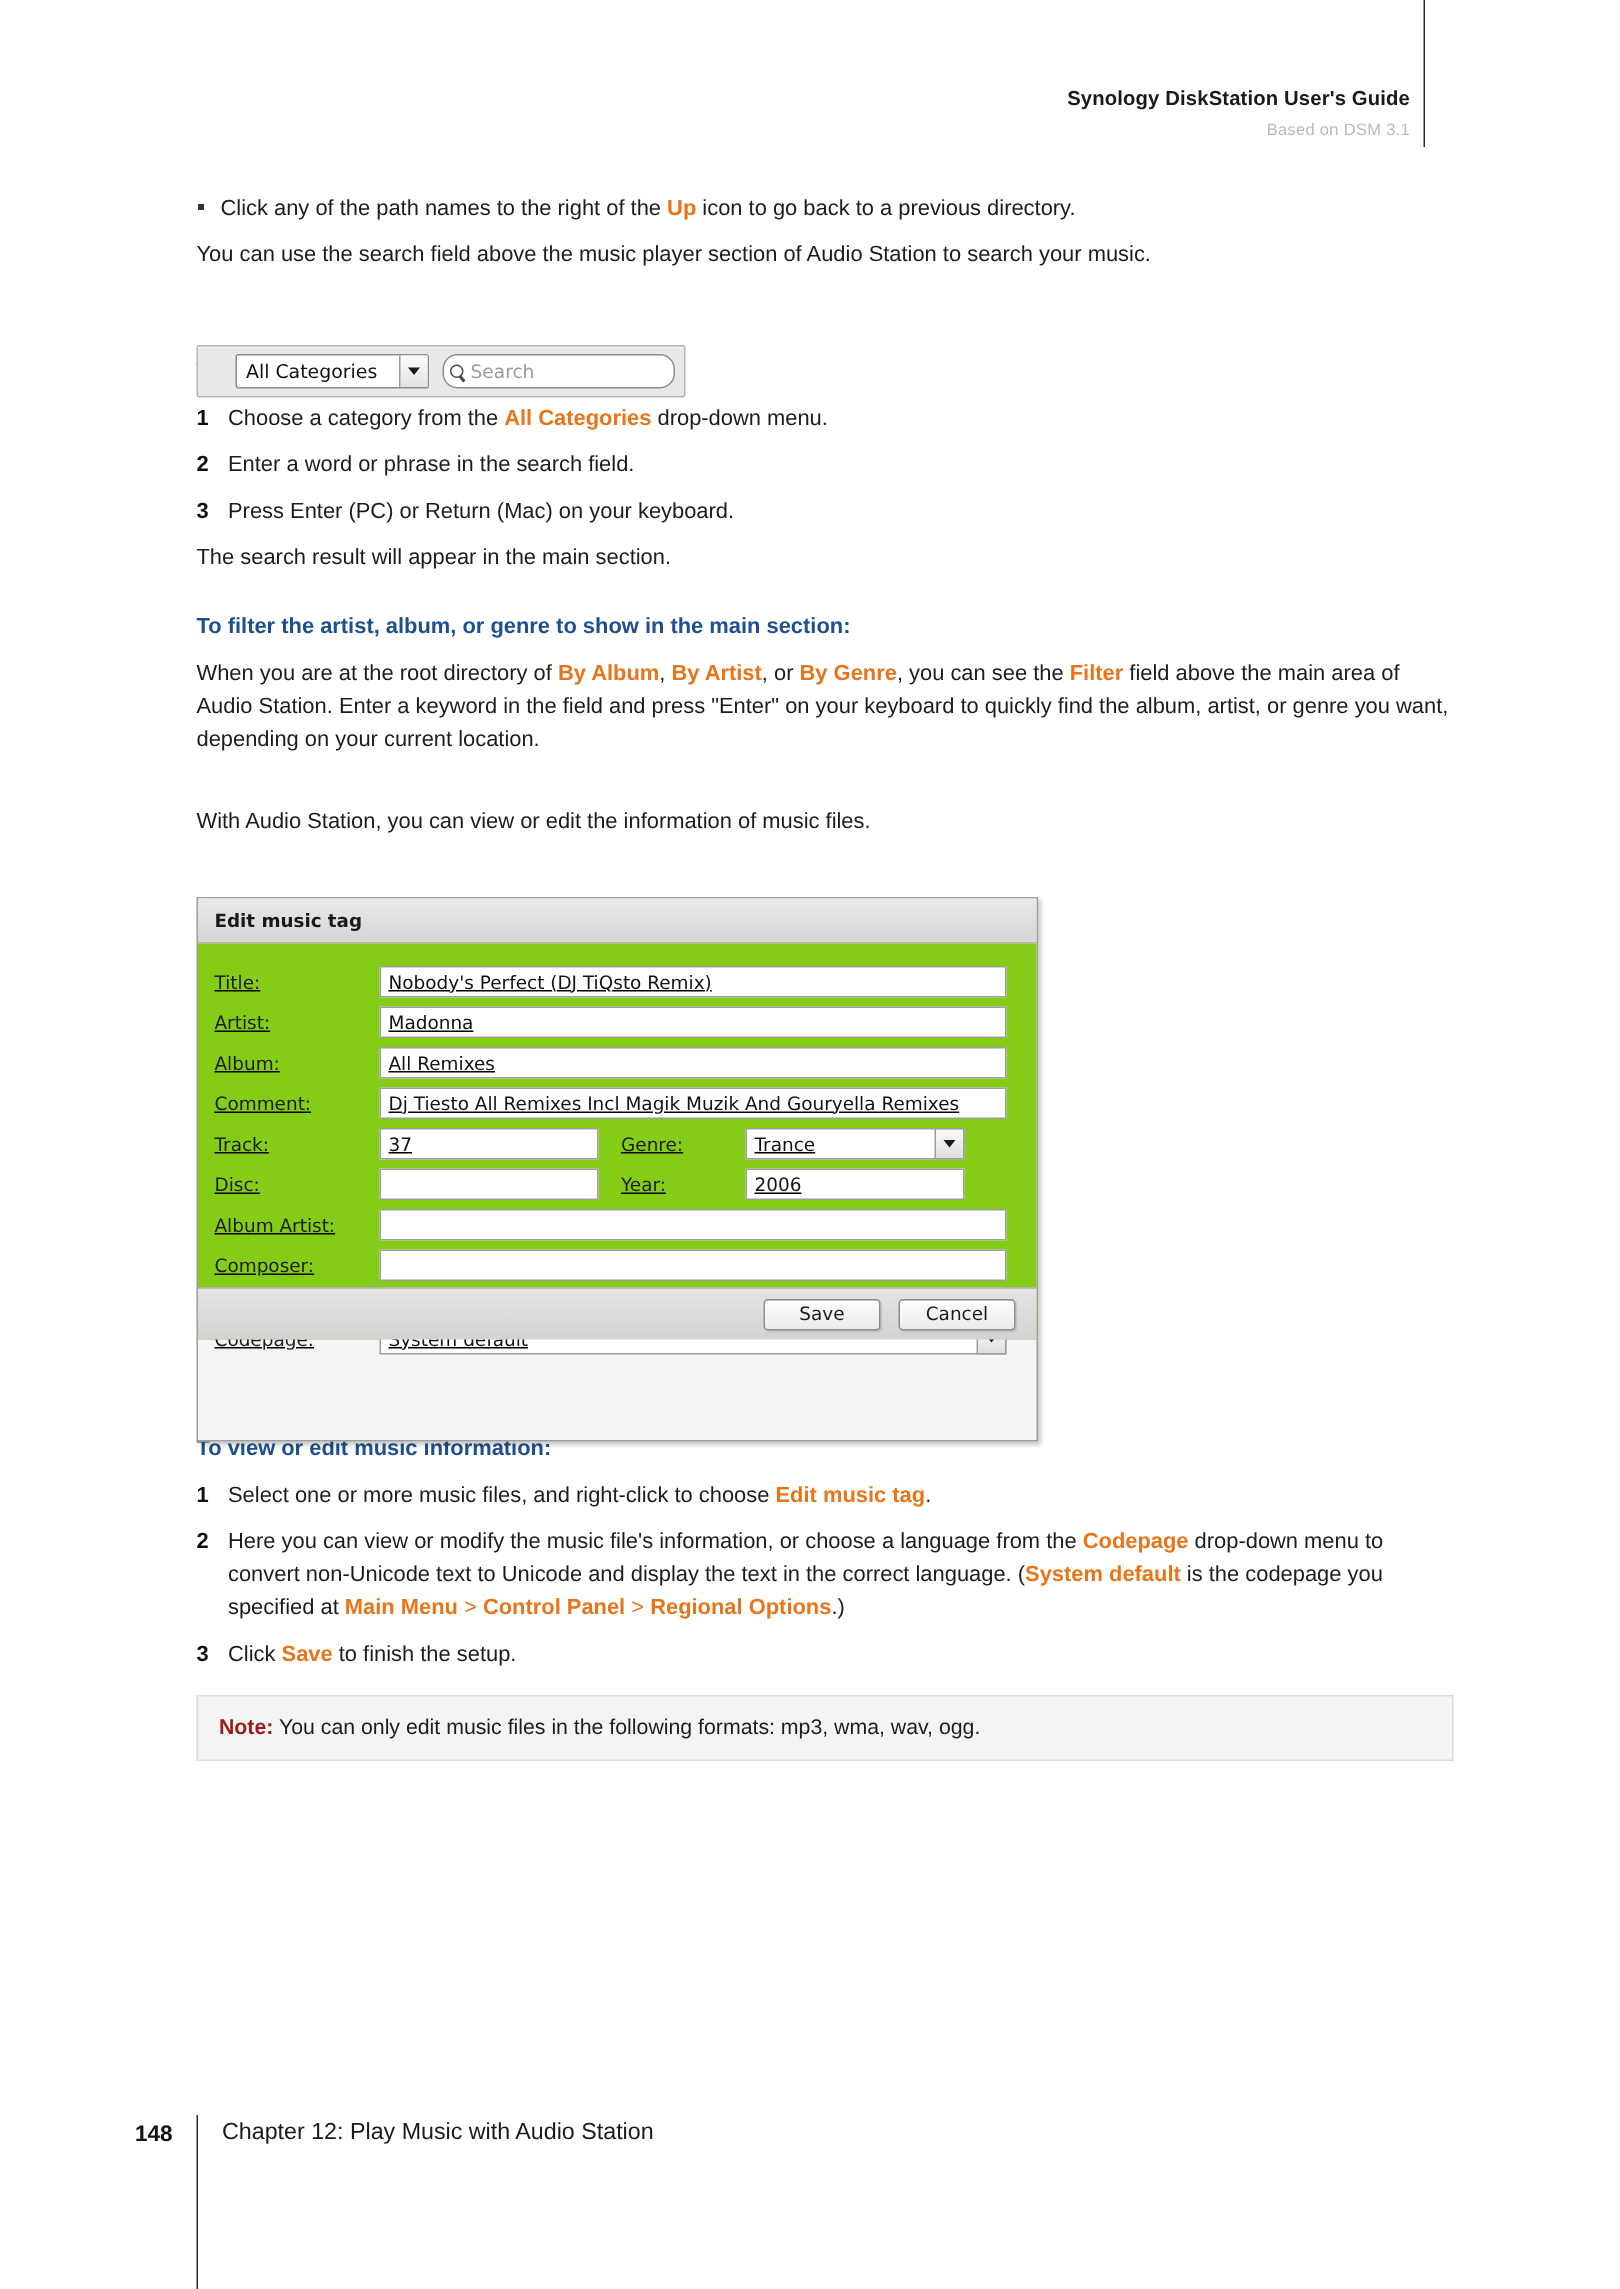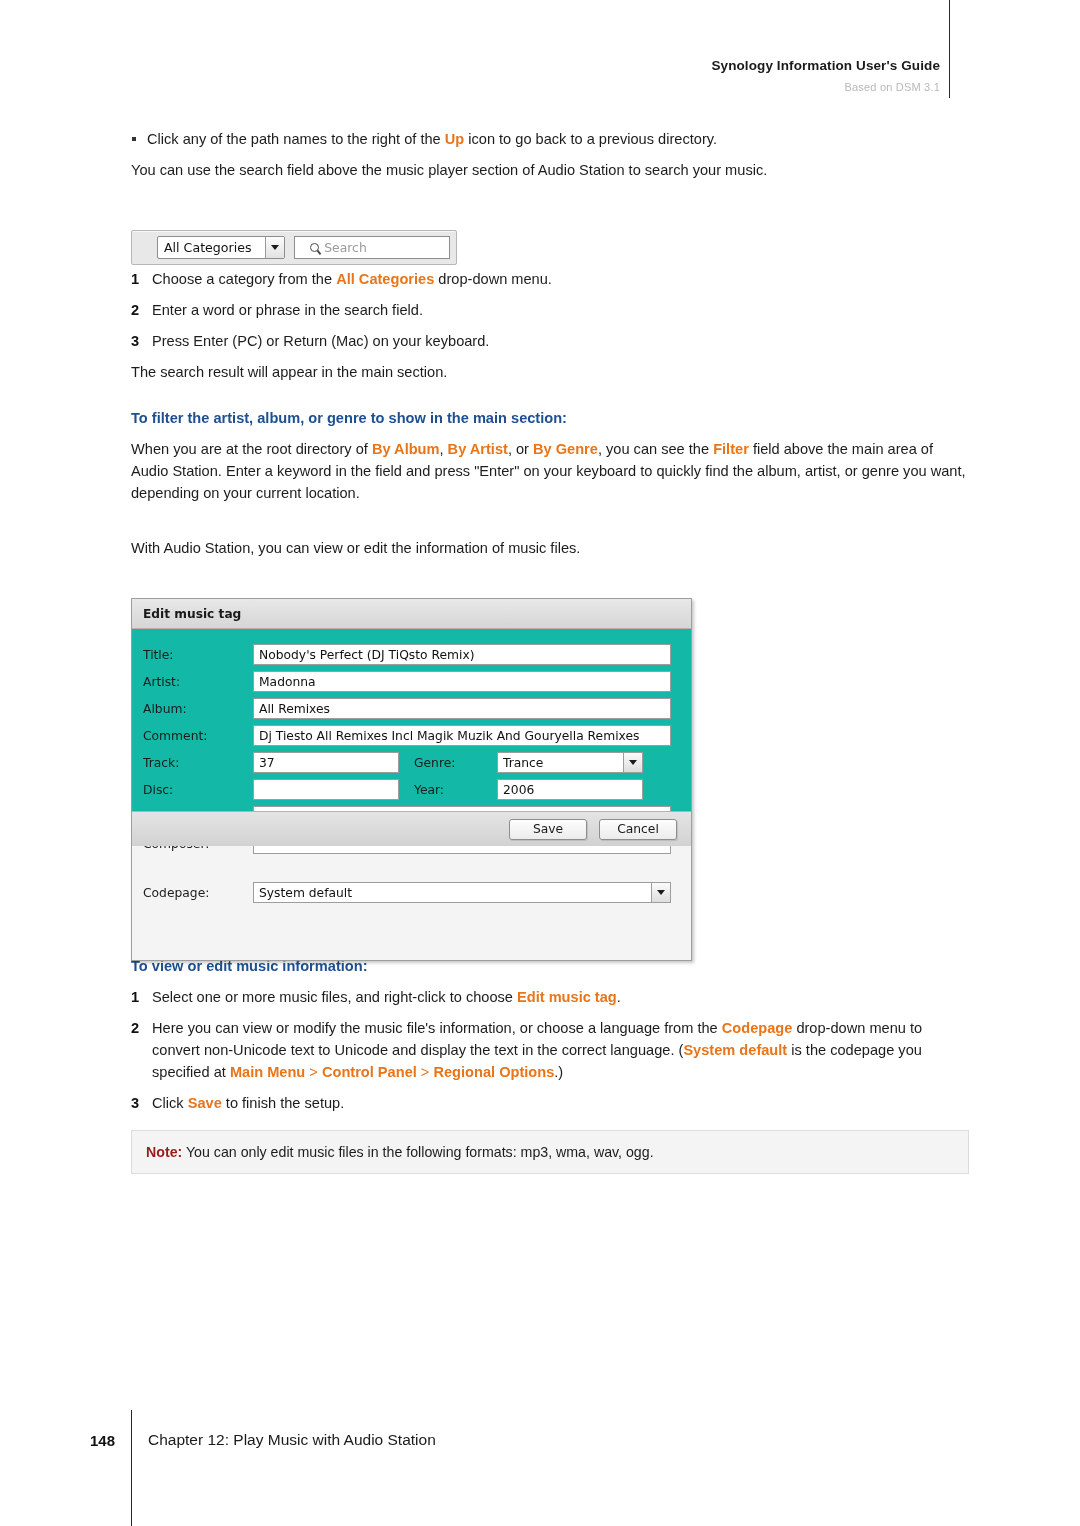--- a/index.html
+++ b/index.html
@@ -88,22 +88,22 @@
     position: absolute; right: 0; top: 0; width: 19px; height: 21px;
     background: linear-gradient(#fcfcfc,#e2e2e2);
     border-left: 1px solid #9a9a9a;
     display:flex; align-items:center; justify-content:center;
   }
   .chev {
     width: 0; height: 0; border-left: 4.5px solid transparent; border-right: 4.5px solid transparent;
     border-top: 5px solid #1c1c1c;
   }
   .sw-input {
-    width: 171px; height: 23px; background:#fff; border: 1px solid #8d8d8d; border-radius: 0;
-    margin-left: 9px; display:flex; align-items:center; padding-left: 15px; gap: 5px;
+    width: 171px; height: 23px; background:#fff; border: 1px solid #8d8d8d; border-radius: 10px;
+    margin-left: 9px; display:flex; align-items:center; padding-left: 4px; gap: 5px;
   }
   .mag {
     width: 9px; height: 9px; border: 1.6px solid #4a4a4a; border-radius: 50%;
     position: relative; flex: 0 0 9px; margin-top: -1px;
   }
   .mag::after {
     content:''; position:absolute; width: 1.6px; height: 5px; background: #4a4a4a;
     right: -1px; bottom: -4px; transform: rotate(-40deg);
   }
   .sw-ph { font-size: 12.4px; color: #9b9b9b; font-family: "DejaVu Sans", sans-serif; }
@@ -113,21 +113,21 @@
     position: absolute; left: 131px; top: 598px; width: 561px; height: 363px;
     background: #f4f4f4; border: 1px solid #9e9e9e;
     box-shadow: 2px 2px 3px rgba(0,0,0,.22);
   }
   .dlg-title {
     height: 30px; background: linear-gradient(#e8e8e8,#d6d6d6);
     border-bottom: 1px solid #c9aaa8;
     display: flex; align-items: center; padding-left: 11px;
     font-family: "DejaVu Sans", sans-serif; font-size: 12.2px; font-weight: bold; color: #1a1a1a;
   }
-  .dlg-body { position: relative; height: 217px; background: #14b8a6; padding: 12px 0 0 0; }
+  .dlg-body { position: relative; height: 264px; background: #84cc16; padding: 12px 0 0 0; text-decoration: underline; }
   .row { display: flex; align-items: center; height: 27px; padding-left: 11px; }
   .row .lab {
     width: 110px; flex: 0 0 110px;
     font-family: "DejaVu Sans", sans-serif; font-size: 12.3px; color: #1c1c1c;
   }
   .fld {
     height: 21px; background: #ffffff; border: 1px solid #9d9d9d;
     display: flex; align-items: center; padding-left: 5px;
     font-family: "DejaVu Sans", sans-serif; font-size: 12.3px; color: #111;
   }
@@ -160,35 +160,35 @@
 
   
   .note-box {
     border: 1px solid #dcdcdc; background: #f4f4f4;
     padding: 11px 14px; margin-top: 16px;
     font-size: 14.2px; color: #1c1c1c; line-height: 20px;
   }
   .note-lbl { color: #9b1b1b; font-weight: bold; }
 
   
-  .footer { position: absolute; left: 90px; bottom: 77px; display: flex; align-items: center; }
+  .footer { position: absolute; left: 90px; bottom: 95px; display: flex; align-items: center; }
   .footer-num { font-size: 15px; font-weight: bold; color: #111; width: 41px; }
   .footer-rule-v {
     position: absolute; left: 131px; top: 1410px; width: 1px; height: 116px; background: #2b2b2b;
   }
   .footer-txt { font-size: 15.5px; color: #1a1a1a; margin-left: 17px; }
 </style>
 </head>
 <body>
 
 <div class="page">
 
   <div class="header-rule"></div>
   <div class="header">
-    <div class="header-title">Synology Information User's Guide</div>
+    <div class="header-title">Synology DiskStation User's Guide</div>
     <div class="header-sub">Based on DSM 3.1</div>
   </div>
 
   <div class="content">
 
     <div class="bullet-row">
       <div class="bullet-mark"><span class="bullet-sq"></span></div>
       <div class="body-text"><span>Click any of the path names to the right of the </span><span class="orange">Up</span><span> icon to go back to a previous directory.</span></div>
     </div>
 

